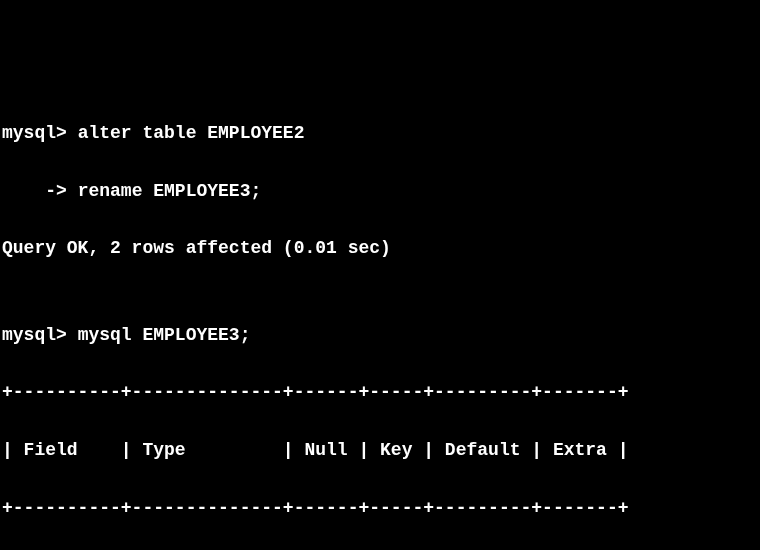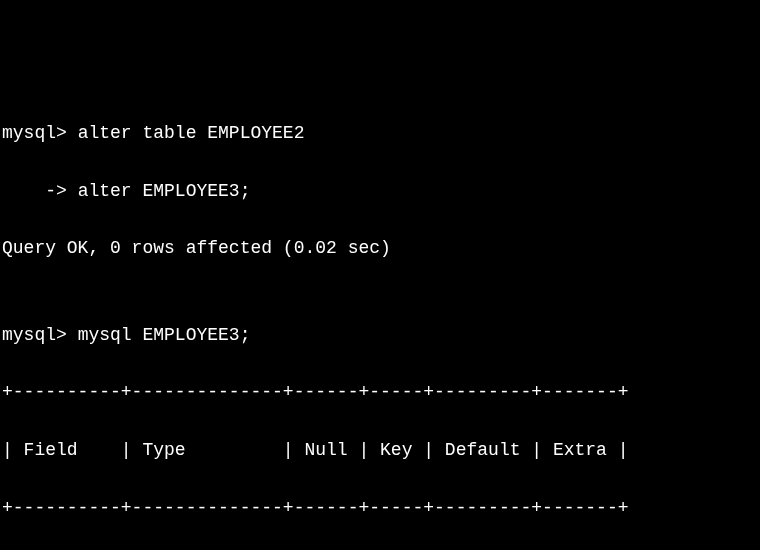--- a/index.html
+++ b/index.html
@@ -1,37 +1,37 @@
 <!DOCTYPE html>
 <html><head>
   <meta charset="utf-8">
   <style>
-    * { margin: 0; padding: 0; box-sizing: border-box; }
+    * { margin: 0; padding: 0; box-sizing: border-box; font-weight: bold; }
     body {
       background: #000;
       color: #fff;
       font-family: "Consolas", "Courier New", monospace;
       font-size: 18px;
       line-height: 1.6;
       padding: 4px 2px;
       width: 760px;
       height: 550px;
       overflow: hidden;
       white-space: pre;
     }
     .line { white-space: pre; }
   </style>
 </head>
 <body>
 
 
 
 <div class="line"><span>mysql&gt;</span> <span>alter table EMPLOYEE2</span></div>
-<div class="line"><span>    -&gt;</span> <span>alter EMPLOYEE3;</span></div>
-<div class="line">Query OK, 0 rows affected (0.02 sec)</div>
+<div class="line"><span>    -&gt;</span> <span>rename EMPLOYEE3;</span></div>
+<div class="line">Query OK, 2 rows affected (0.01 sec)</div>
 <div class="line"></div>
 <div class="line"><span>mysql&gt;</span> <span>mysql EMPLOYEE3;</span></div>
 <div class="line">+----------+--------------+------+-----+---------+-------+</div>
 <div class="line" id="header-row">| Field    | Type         | Null | Key | Default | Extra |</div>
 <div class="line">+----------+--------------+------+-----+---------+-------+</div>
 
 
 
 
 

